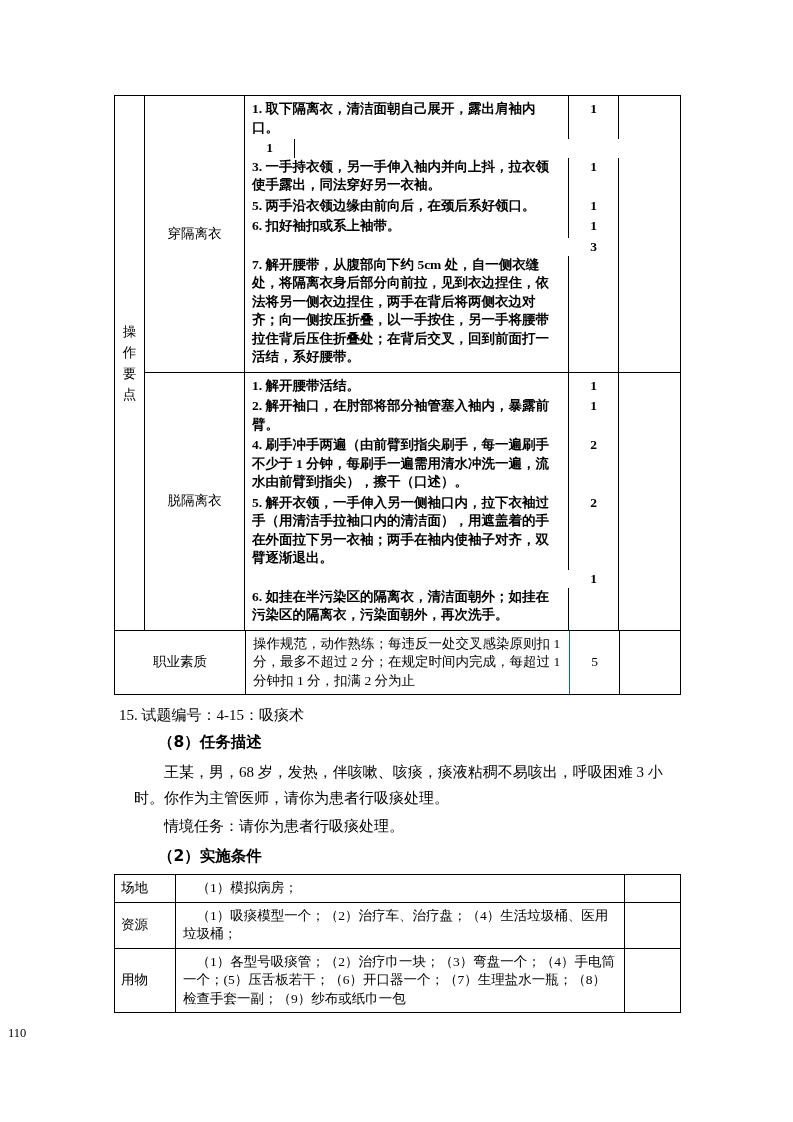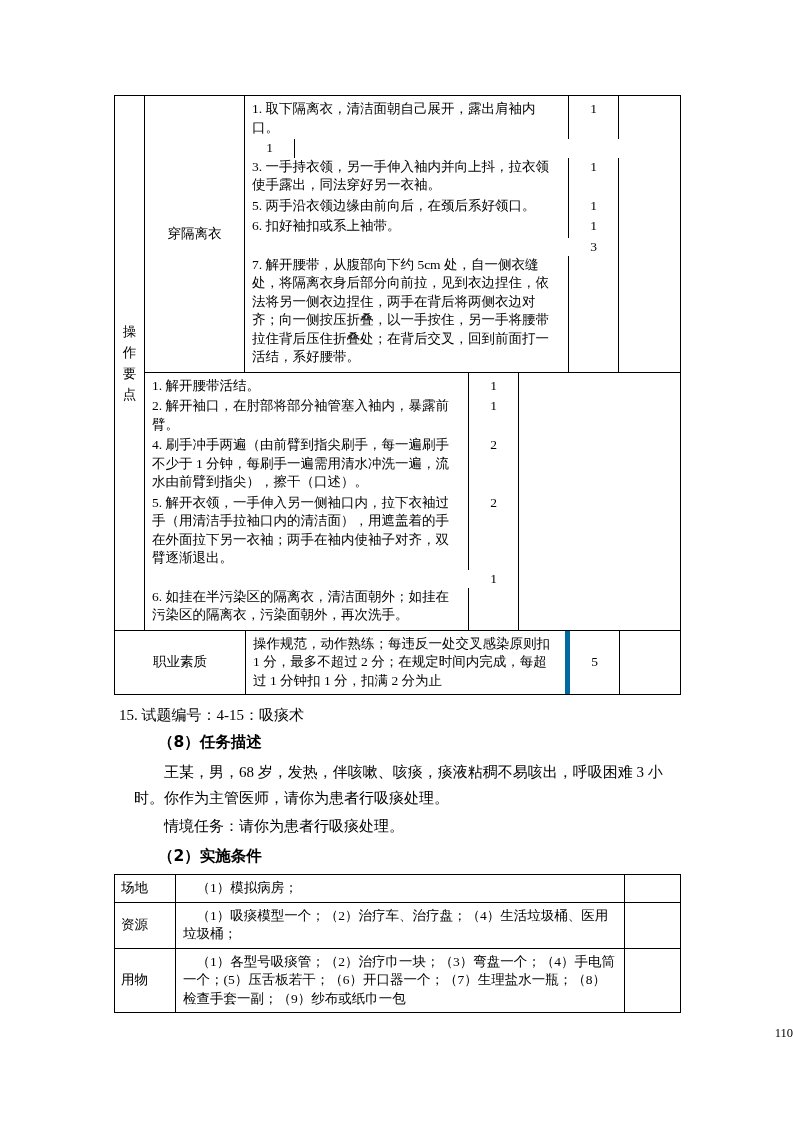--- a/index.html
+++ b/index.html
@@ -21,35 +21,35 @@
     display: flex; align-items: center; justify-content: center;
   }
   .t1-left span { display: block; width: 1em; line-height: 21px; text-align: center; word-break: break-all; }
   .t1-groups { flex: 1; display: flex; flex-direction: column; }
   .group { display: flex; align-items: stretch; }
   .group + .group { border-top: 1px solid #000; }
   .group-label {
     width: 100px; border-right: 1px solid #000;
     display: flex; align-items: center; justify-content: center;
   }
-  .group-steps { flex: 1; display: flex; flex-direction: column; }
+  .group-steps { flex: 1; display: flex; flex-direction: column; font-weight: bold; }
   .step { display: flex; align-items: stretch; }
   .step:last-child { flex: 1; }
   .step-text { width: 324px; border-right: 1px solid #000; padding: 0 7px 2px 7px; }
   .step-score { width: 50px; border-right: 1px solid #000; text-align: center; }
   .step-empty { flex: 1; }
   .step:first-child .step-text, .step:first-child .step-score { padding-top: 4px; }
   .step:last-child .step-text { padding-bottom: 5px; margin-top: 18px; }
 
   .prof { display: flex; align-items: stretch; }
   .prof-label {
     width: 131px; border-right: 1px solid #000;
     display: flex; align-items: center; justify-content: center;
   }
-  .prof-text { width: 324px; border-right: 5px solid #0369a1; padding: 4px 7px; font-family: Liberation Serif, serif; }
+  .prof-text { width: 324px; border-right: 1px solid #0369a1; padding: 4px 7px; font-family: Liberation Serif, serif; }
   .prof-score { width: 50px; border-right: 1px solid #000; display: flex; align-items: center; justify-content: center; }
   .prof-empty { flex: 1; }
 
   
   .sec-heading { font-size: 15px; margin: 11px 0 4px 5px; }
   .sec-sub {
     font-size: 15.5px; font-weight: bold;
     font-family: "DejaVu Sans", "Liberation Sans", sans-serif;
     margin: 7px 0 6px 44px;
   }
@@ -57,21 +57,21 @@
 
   
   .t2 { border: 1px solid #000; font-size: 13.5px; line-height: 18.5px; margin-top: 7px; }
   .t2-row { display: flex; align-items: stretch; }
   .t2-row + .t2-row { border-top: 1px solid #000; }
   .t2-type { width: 61px; border-right: 1px solid #000; padding: 4px 6px; display: flex; align-items: center; }
   .t2-main { flex: 1; border-right: 1px solid #000; padding: 4px 7px; }
   .t2-main.indent { text-indent: 1em; }
   .t2-note { width: 55px; padding: 4px 6px; }
 
-  .pageno { position: absolute; top: 1026px; left: 0; width: 793px; text-align: right; font-size: 12.5px; }
+  .pageno { position: absolute; top: 1026px; left: 0; width: 793px; text-align: left; font-size: 12.5px; padding-left: 8px; }
 </style>
 </head>
 <body>
 
 <div class="page">
   <div class="content">
 
     <div class="t1">
       <div class="t1-main">
         <div class="t1-left">
@@ -108,20 +108,21 @@
               </div>
               <div class="step">
                 <div class="step-text">7. 解开腰带，从腹部向下约 5cm 处，自一侧衣缝处，将隔离衣身后部分向前拉，见到衣边捏住，依法将另一侧衣边捏住，两手在背后将两侧衣边对齐；向一侧按压折叠，以一手按住，另一手将腰带拉住背后压住折叠处；在背后交叉，回到前面打一活结，系好腰带。</div>
                 <div class="step-score">3</div>
                 <div class="step-empty"></div>
               </div>
             </div>
           </div>
 
           <div class="group">
+            <div class="group-label">脱隔离衣</div>
             <div class="group-steps">
               <div class="step">
                 <div class="step-text">1. 解开腰带活结。</div>
                 <div class="step-score">1</div>
                 <div class="step-empty"></div>
               </div>
               <div class="step">
                 <div class="step-text">2. 解开袖口，在肘部将部分袖管塞入袖内，暴露前臂。</div>
                 <div class="step-score">1</div>
                 <div class="step-empty"></div>

